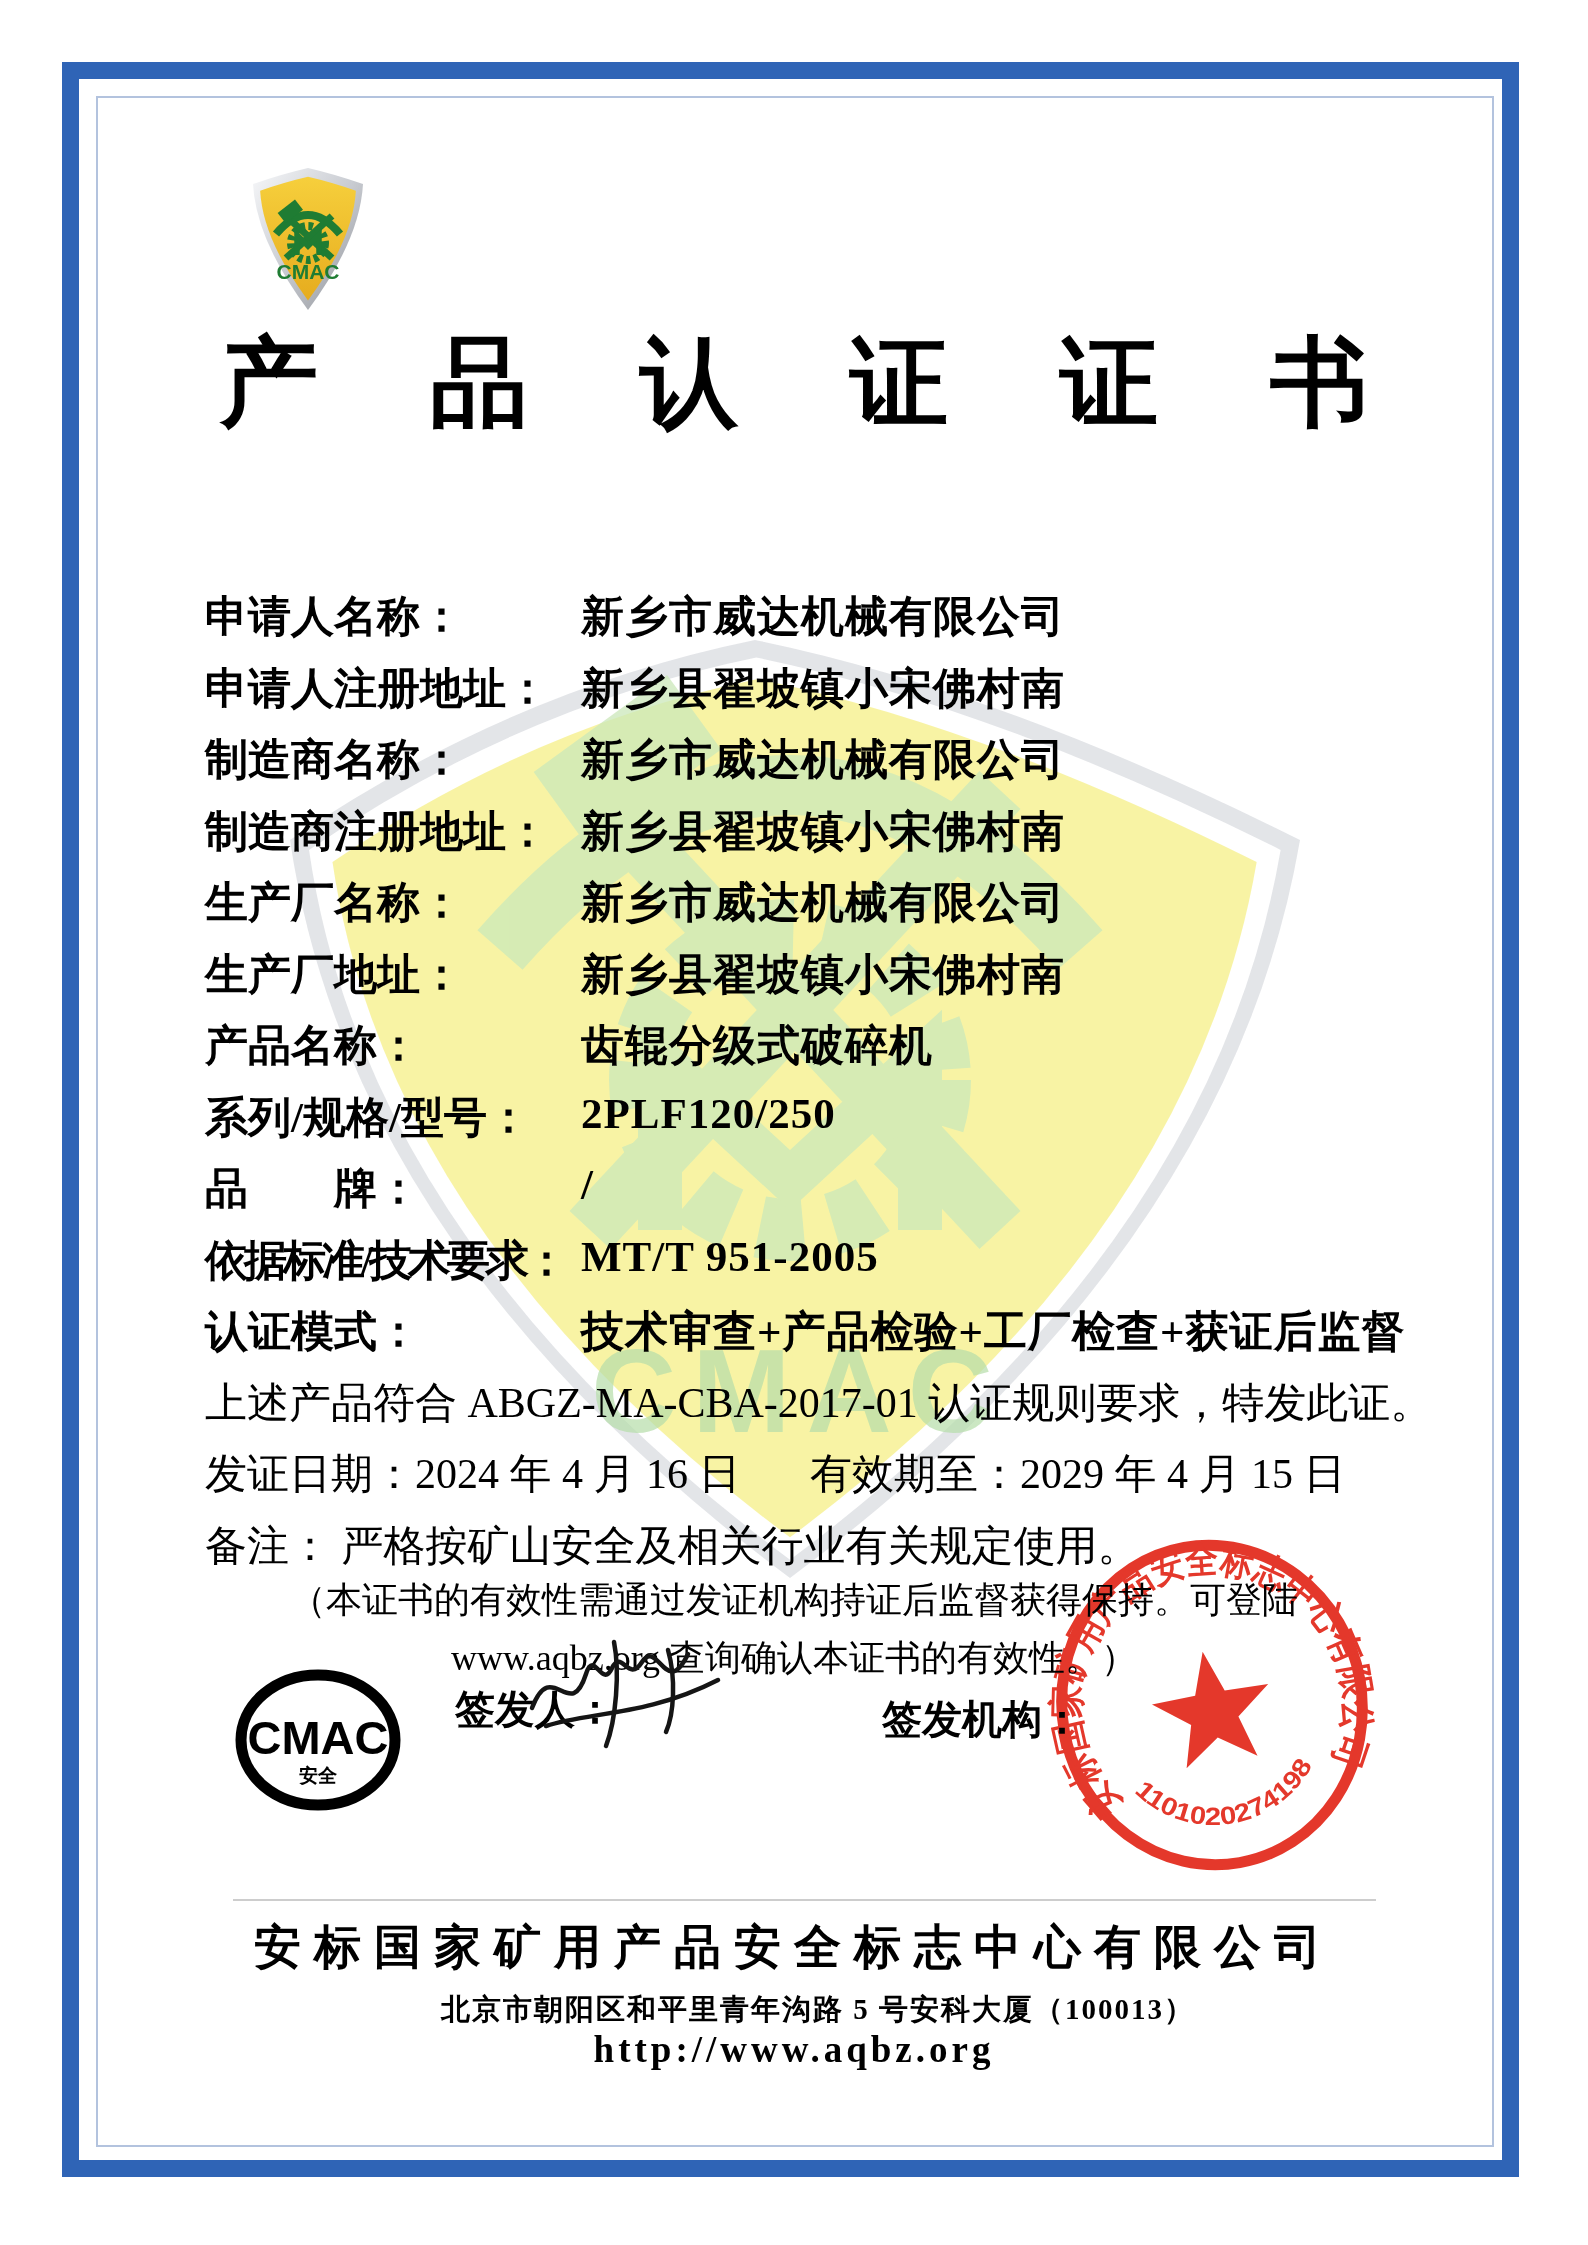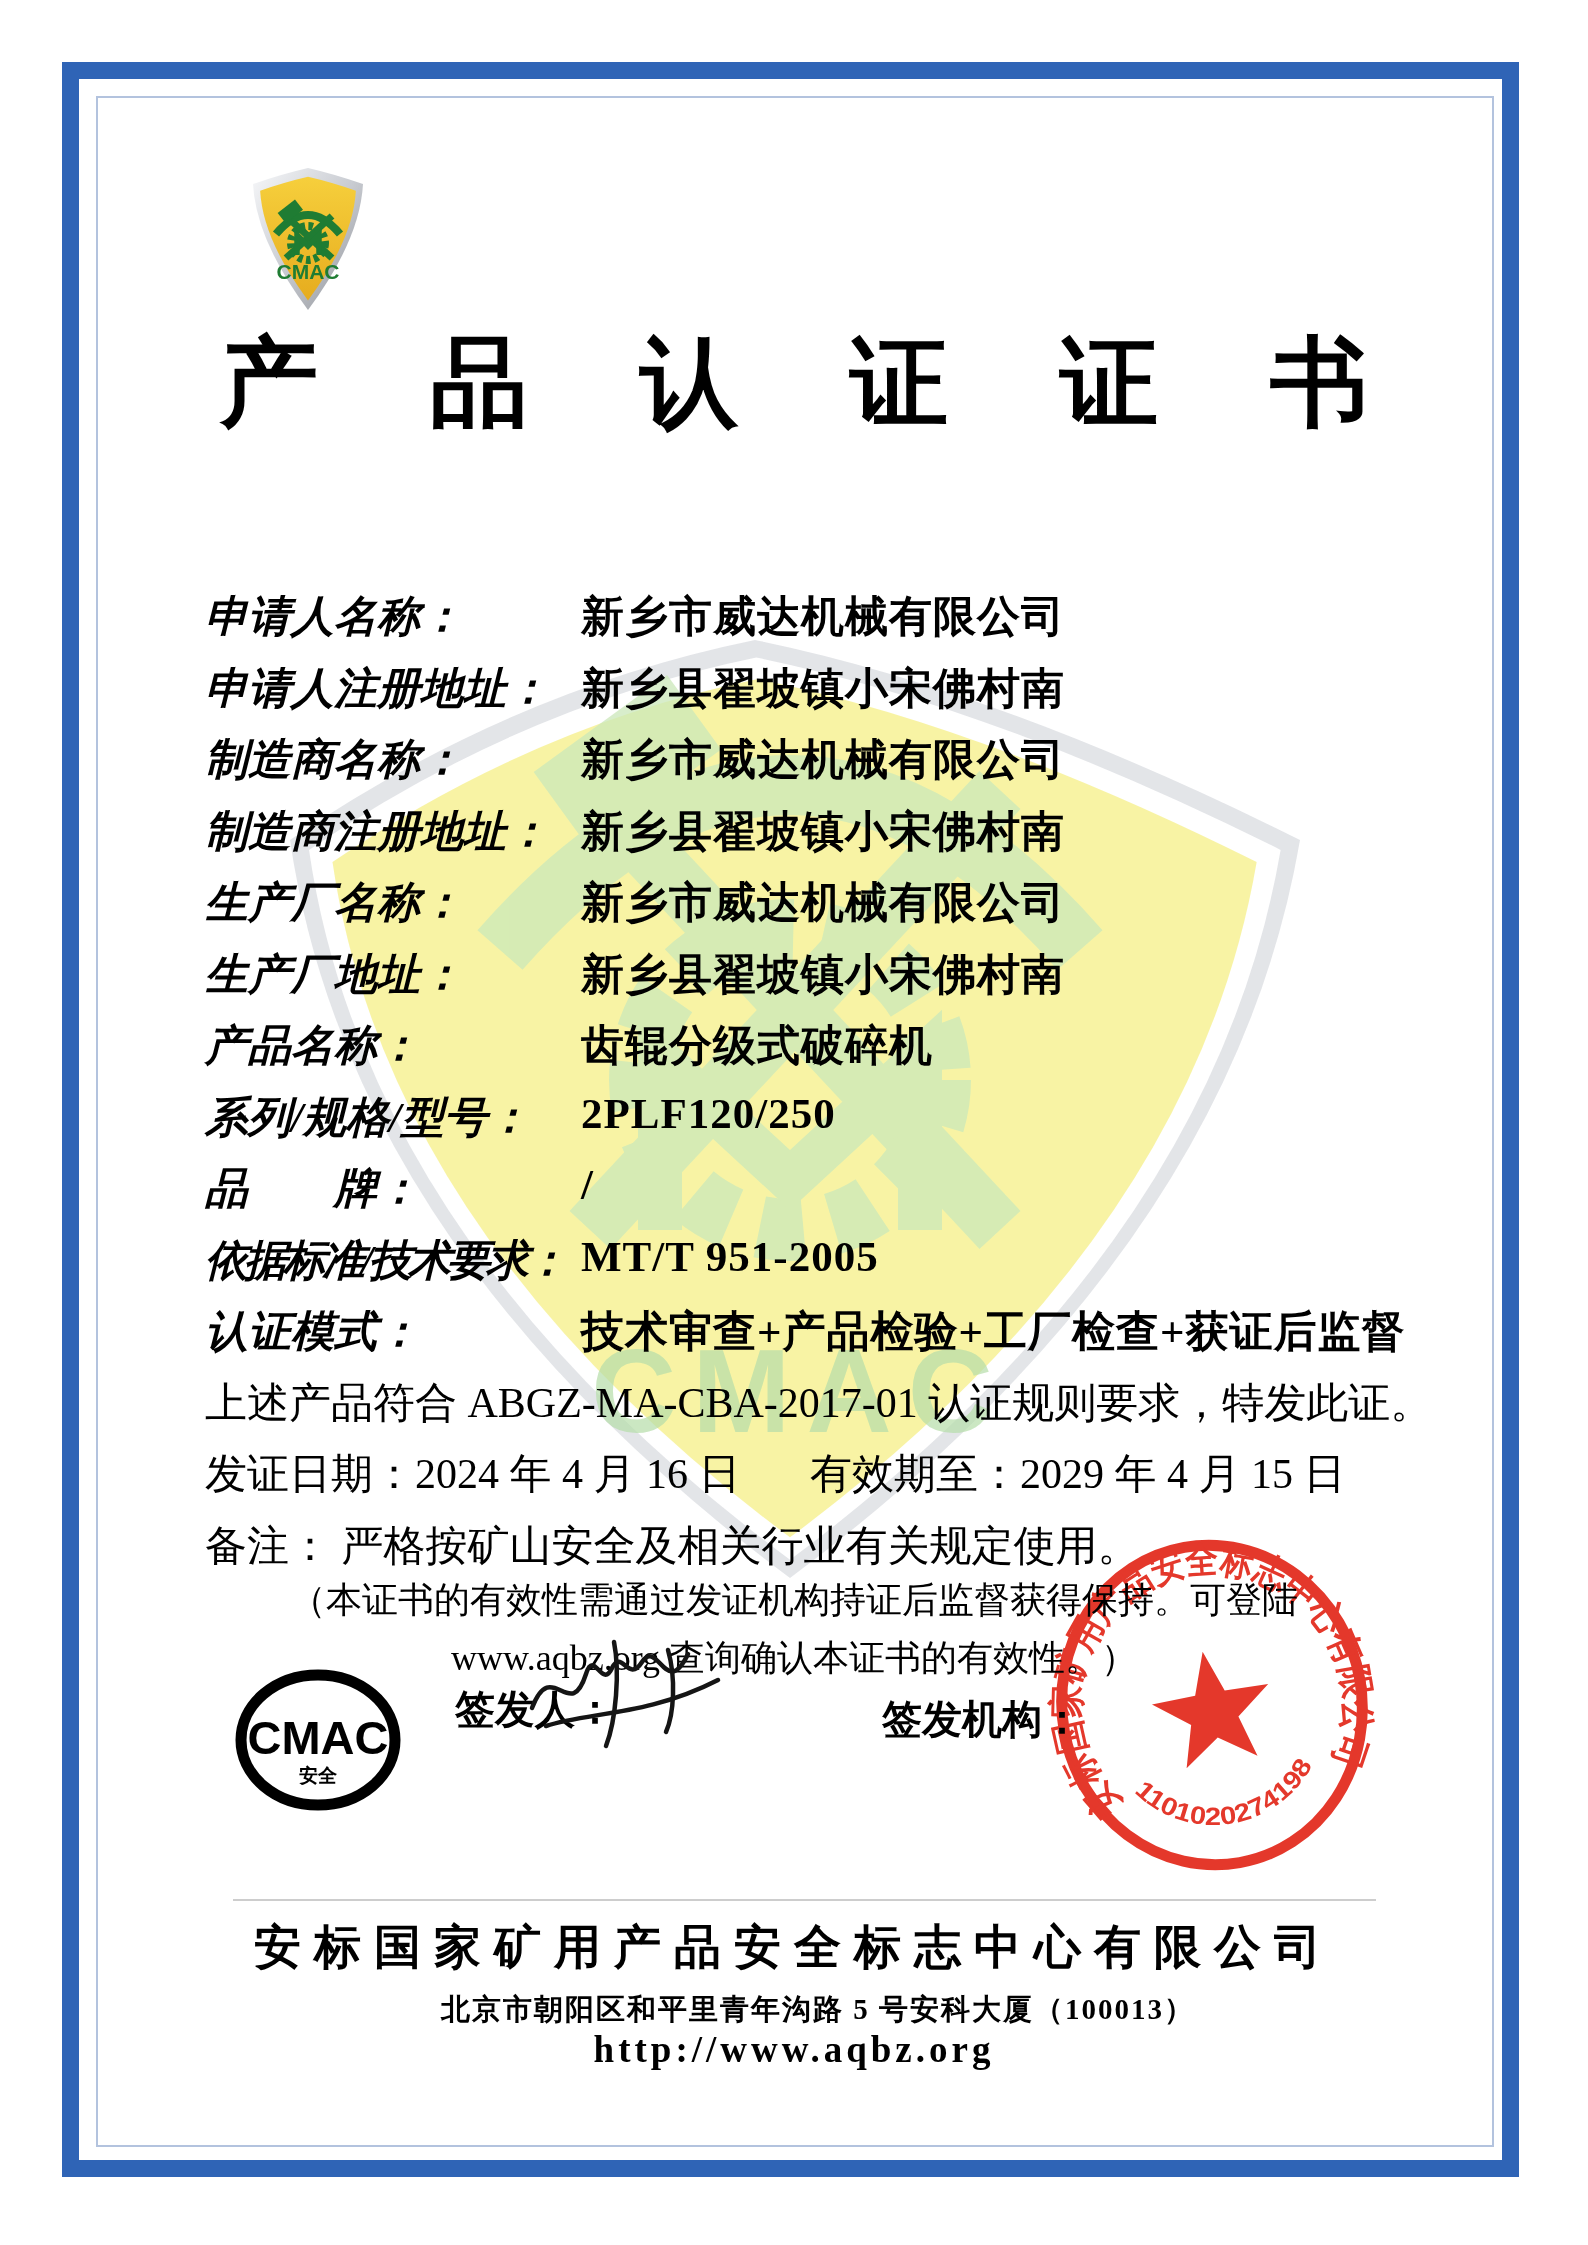--- a/index.html
+++ b/index.html
@@ -9,21 +9,21 @@
            border:17px solid #2f64b6;z-index:3;pointer-events:none;}
   .b-inner{position:absolute;left:96px;top:96px;right:94px;bottom:98px;
            border:2px solid #b3c3de;z-index:3;pointer-events:none;}
   .title{position:absolute;top:318px;left:0;width:100%;text-align:center;
          font-size:98px;font-weight:bold;letter-spacing:112px;padding-left:112px;
          box-sizing:border-box;white-space:nowrap;z-index:2;}
   .certno{position:absolute;top:490px;left:0;width:100%;text-align:center;
           font-size:43px;font-weight:bold;z-index:2;white-space:nowrap;}
   .row{position:absolute;left:205px;width:1200px;font-size:43px;font-weight:bold;
        white-space:nowrap;z-index:2;}
-  .row .lbl{position:absolute;left:0;top:0;font-style:italic;}
+  .row .lbl{position:absolute;left:0;top:0;}
   .row .lbl.tight{letter-spacing:-4px;}
   .row .val{position:absolute;left:376px;top:0;letter-spacing:1px;}
   .fullline{position:absolute;left:205px;font-size:42px;font-weight:normal;white-space:nowrap;z-index:2;}
   .note{position:absolute;left:0;width:100%;text-align:center;font-size:36px;
         font-weight:normal;z-index:1;white-space:nowrap;}
   .siglabel{position:absolute;font-size:40px;font-weight:bold;z-index:2;white-space:nowrap;}
   .fdivider{position:absolute;left:233px;top:1899px;width:1143px;height:2px;background:#cdcdcd;z-index:2;}
   .fcompany{position:absolute;top:1916px;left:0;width:100%;text-align:center;z-index:2;
             font-family:"Liberation Sans",sans-serif;font-weight:bold;font-size:47px;
             letter-spacing:13px;white-space:nowrap;}

